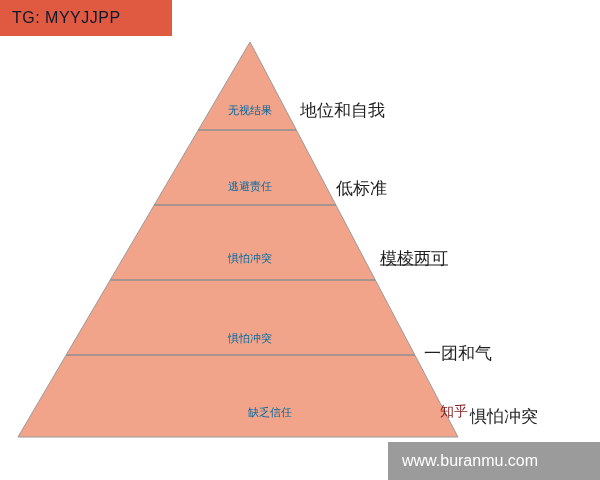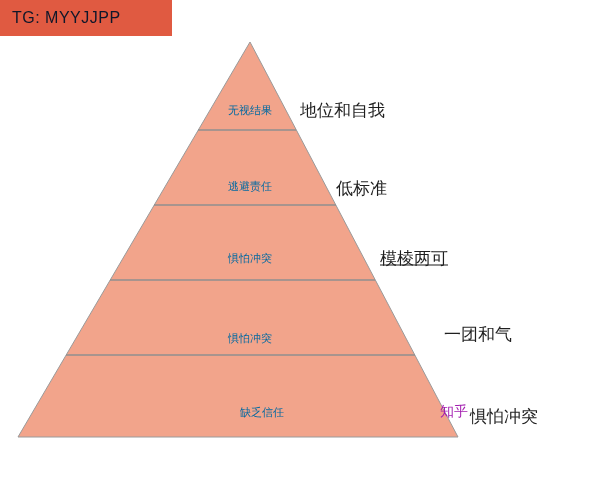--- a/index.html
+++ b/index.html
@@ -63,48 +63,51 @@
     position: absolute;
     transform: translate(0, -50%);
     font-size: 17px;
     color: #1f1f1f;
     white-space: nowrap;
   }
   .watermark {
     position: absolute;
     transform: translate(0, -50%);
     font-size: 14px;
-    color: #a21caf;
+    color: #7f1d1d;
     white-space: nowrap;
   }
 </style>
 </head>
 <body>
 
 <div id="stage">
 
   <svg class="pyramid-svg" width="600" height="480" viewBox="0 0 600 480">
     <polygon points="250,42 458,437 18,437" fill="#f2a48b" stroke="#9a9a9a" stroke-width="1"></polygon>
     <line x1="198" y1="130" x2="296" y2="130" stroke="#8f8f8f" stroke-width="1.5"></line>
     <line x1="154" y1="205" x2="336" y2="205" stroke="#8f8f8f" stroke-width="1.5"></line>
     <line x1="110" y1="280" x2="375" y2="280" stroke="#8f8f8f" stroke-width="1.5"></line>
     <line x1="66" y1="355" x2="415" y2="355" stroke="#8f8f8f" stroke-width="1.5"></line>
   </svg>
 
   <div class="level-label" style="left:250px; top:110px;">无视结果</div>
   <div class="level-label" style="left:250px; top:186px;text-align:center;">逃避责任</div>
   <div class="level-label" style="left:250px; top:258px;">惧怕冲突</div>
   <div class="level-label" style="left:250px; top:338px;">惧怕冲突</div>
-  <div class="level-label" style="left:262px; top:412px;">缺乏信任</div>
+  <div class="level-label" style="left:270px; top:412px;">缺乏信任</div>
 
   <div class="side-label" style="left:300px; top:110px;">地位和自我</div>
   <div class="side-label" style="left:336px; top:188px;">低标准</div>
   <div class="side-label" style="left:380px; top:258px;text-decoration:underline;">模棱两可</div>
-  <div class="side-label" style="left:424px; top:334px;margin-left:20px;">一团和气</div>
+  <div class="side-label" style="left:424px; top:353px;">一团和气</div>
   <div class="watermark" style="left:440px; top:412px;">知乎</div>
   <div class="side-label" style="left:470px; top:416px;">惧怕冲突</div>
 
   <div class="tg-banner">
     <span>TG: MYYJJPP</span>
   </div>
 
+  <div class="url-banner">
+    <span>www.buranmu.com</span>
+  </div>
 
 </div>
 
 </body></html>

